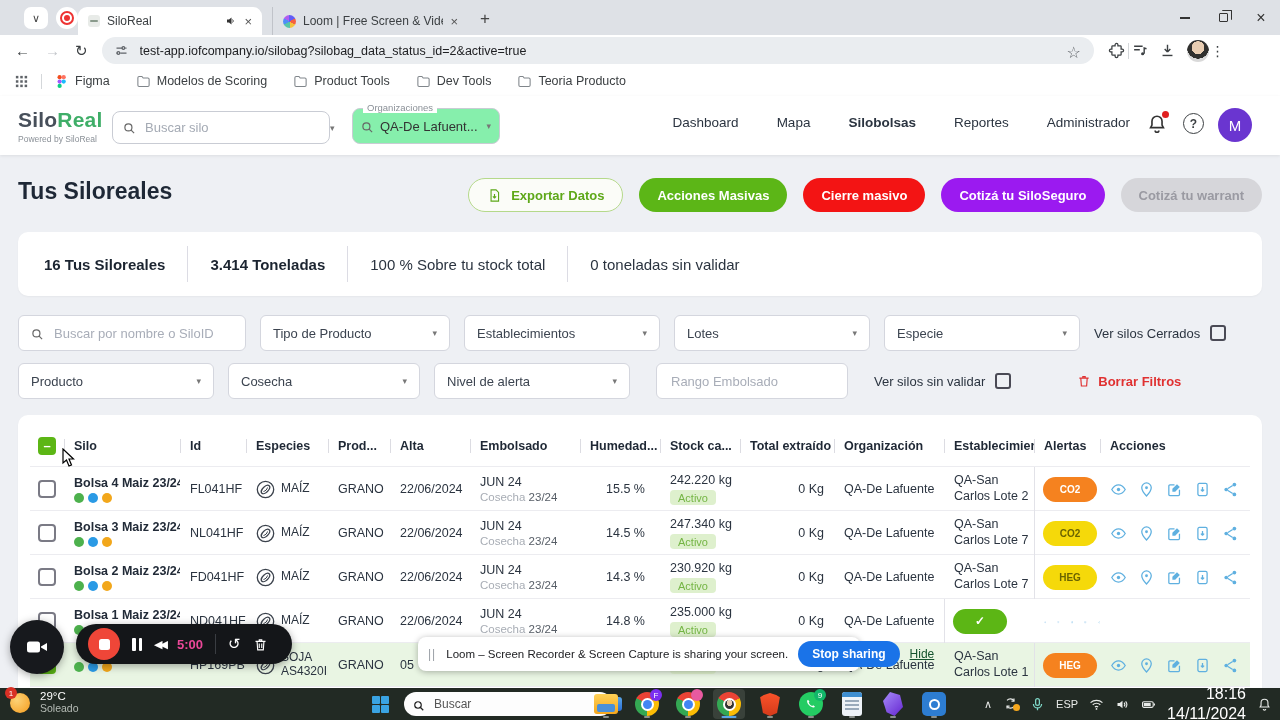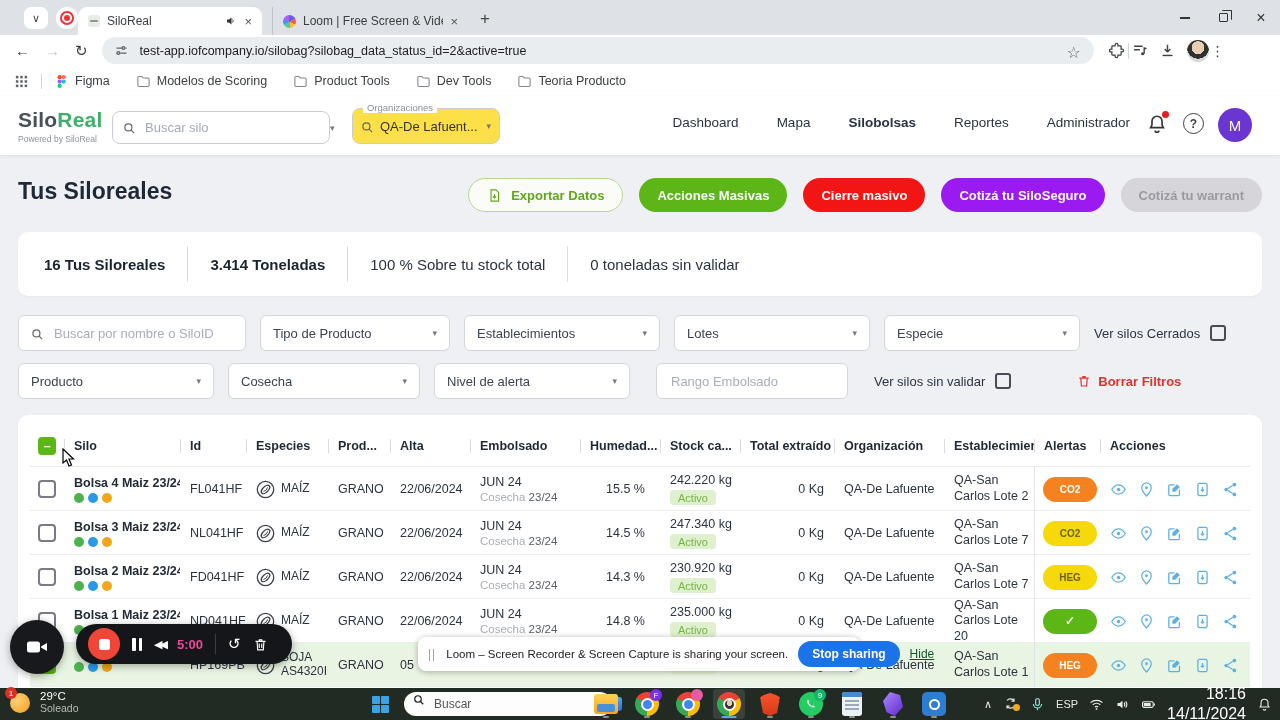--- a/index.html
+++ b/index.html
@@ -48,21 +48,21 @@
 
   
   .apphdr{position:absolute;left:0;top:96px;width:1280px;height:59px;background:#fff;box-shadow:0 1px 3px rgba(0,0,0,.08);}
   .logo{position:absolute;left:18px;top:12px;font-size:21px;font-weight:700;letter-spacing:.2px;}
   .logo .p1{color:#474f5a;}
   .logo .p2{color:#3fae68;}
   .pwd{position:absolute;left:18px;top:38px;font-size:8.5px;color:#8a9097;}
   .silosearch{position:absolute;left:112px;top:111px;width:218px;height:33px;border:1px solid #c9ccd4;border-radius:8px;background:#fff;display:flex;align-items:center;padding:0 10px;gap:7px;}
   .silosearch input{border:none;outline:none;flex:1;font-size:13px;color:#333;background:transparent;}
   .silosearch input::placeholder{color:#a4aab4;}
-  .orgsel{position:absolute;left:352px;top:108px;width:148px;height:36px;border:1px solid #c9ccd4;border-radius:8px;background:#fde047;display:flex;align-items:center;padding:0 8px;gap:6px;}
+  .orgsel{position:absolute;left:352px;top:108px;width:148px;height:36px;border:1px solid #c9ccd4;border-radius:8px;background:#86efac;display:flex;align-items:center;padding:0 8px;gap:6px;}
   .orglabel{position:absolute;left:10px;top:-7px;background:#fff;padding:0 4px;font-size:9.5px;color:#8a9097;}
   .orgval{flex:1;font-size:13px;color:#333;white-space:nowrap;overflow:hidden;}
   .caret{font-size:9px;color:#777;}
   .mag{width:13px;height:13px;color:#666;flex:none;}
   .mainnav{position:absolute;right:150px;top:115px;display:flex;gap:38px;font-size:13.5px;color:#2b3440;}
   .mainnav .nitem.active{font-weight:700;}
   .bellwrap{position:absolute;right:112px;top:113px;width:22px;height:22px;color:#333;}
   .belldot{position:absolute;right:-1px;top:-2px;width:7px;height:7px;border-radius:50%;background:#e02020;}
   .helpc{position:absolute;right:76px;top:113px;width:21px;height:21px;border:1.6px solid #3c4043;border-radius:50%;display:flex;align-items:center;justify-content:center;font-size:12px;color:#3c4043;font-weight:700;}
   .avatarM{position:absolute;right:28px;top:108px;width:34px;height:34px;border-radius:50%;background:#6a35d0;color:#fff;display:flex;align-items:center;justify-content:center;font-size:15px;}
@@ -157,21 +157,21 @@
   
   .taskbar{position:absolute;left:0;top:688px;width:1280px;height:32px;background:#222a24;display:flex;align-items:center;z-index:60;}
   .weather{position:absolute;left:8px;top:2px;display:flex;align-items:center;gap:8px;}
   .sunic{position:relative;width:24px;height:24px;}
   .sunic .sun{width:20px;height:20px;border-radius:50%;background:radial-gradient(circle at 35% 35%,#fcd277,#f59c1d);position:absolute;left:2px;top:3px;}
   .wbadge{position:absolute;left:-3px;top:-3px;width:12px;height:12px;border-radius:50%;background:#d93025;color:#fff;font-size:8px;display:flex;align-items:center;justify-content:center;}
   .wtxt1{font-size:11.5px;color:#fff;}
   .wtxt2{font-size:10.5px;color:#b6bcb6;}
   .startic{position:absolute;left:372px;top:8px;width:17px;height:17px;display:grid;grid-template-columns:8px 8px;grid-template-rows:8px 8px;gap:1px;}
   .startic span{background:#3aa3e3;border-radius:1px;}
-  .tsearchpill{position:absolute;left:404px;top:4px;width:208px;height:24px;background:#fdfdfd;border-radius:13px;display:flex;padding:0 9px;gap:7px;}
+  .tsearchpill{position:absolute;left:404px;top:4px;width:208px;height:24px;background:#fdfdfd;border-radius:13px;display:flex;align-items:center;padding:0 9px;gap:7px;}
   .tsearchpill .mag{color:#222;}
   .tsearchpill input{border:none;outline:none;flex:1;font-size:12px;background:transparent;color:#333;}
   .tsearchpill input::placeholder{color:#555;}
   .tsdec{display:flex;gap:2px;align-items:center;}
   .tsdec .a{width:13px;height:11px;background:linear-gradient(135deg,#cfe6a8,#8fb860);border-radius:2px;}
   .tsdec .b{width:9px;height:14px;background:linear-gradient(#5aa7e8,#2a6fd8);border-radius:3px;}
   .ticons{position:absolute;left:590px;top:1px;display:flex;gap:9px;}
   .ticon{width:32px;height:30px;display:flex;align-items:center;justify-content:center;position:relative;border-radius:4px;}
   .ticon .under{position:absolute;bottom:1px;left:50%;transform:translateX(-50%);width:6px;height:2.5px;border-radius:2px;background:#8a8f8a;}
   .ticon.active{background:#39413a;}
@@ -675,21 +675,20 @@
           <div class="tcell">GRANO</div>
           <div class="tcell">22/06/2024</div>
           <div class="tcell">
             <div>JUN 24</div>
             <div class="sub"><span class="g1">Cosecha </span><span class="g2">23/24</span></div>
           </div>
           <div class="tcell hum">14.8 %</div>
           <div class="tcell"><div>235.000 kg</div><span class="stbadge">Activo</span></div>
           <div class="tcell totcell">0 Kg</div>
           <div class="tcell" style="white-space: nowrap;">QA-De Lafuente</div>
-          <div class="tcell" style="line-height: 1.25;">QA-San Carlos Lote 20</div>
           <div class="tcell alcell">
             <span class="abadge ab-green">✓</span>
           </div>
           <div class="tcell actcell">
             <span class="aic"><svg viewBox="0 0 24 24" fill="none" stroke="currentColor" stroke-width="1.8">
                 <path d="M12 5.5C6.5 5.5 2.5 12 2.5 12s4 6.5 9.5 6.5 9.5-6.5 9.5-6.5-4-6.5-9.5-6.5z"></path>
                 <circle cx="12" cy="12" r="2.4" fill="currentColor" stroke="none"></circle>
               </svg></span>
             <span class="aic"><svg viewBox="0 0 24 24" fill="none" stroke="currentColor" stroke-width="1.8">
                 <path d="M12 2.8a6.7 6.7 0 00-6.7 6.7C5.3 14 12 21.2 12 21.2s6.7-7.2 6.7-11.7A6.7 6.7 0 0012 2.8z"></path>

